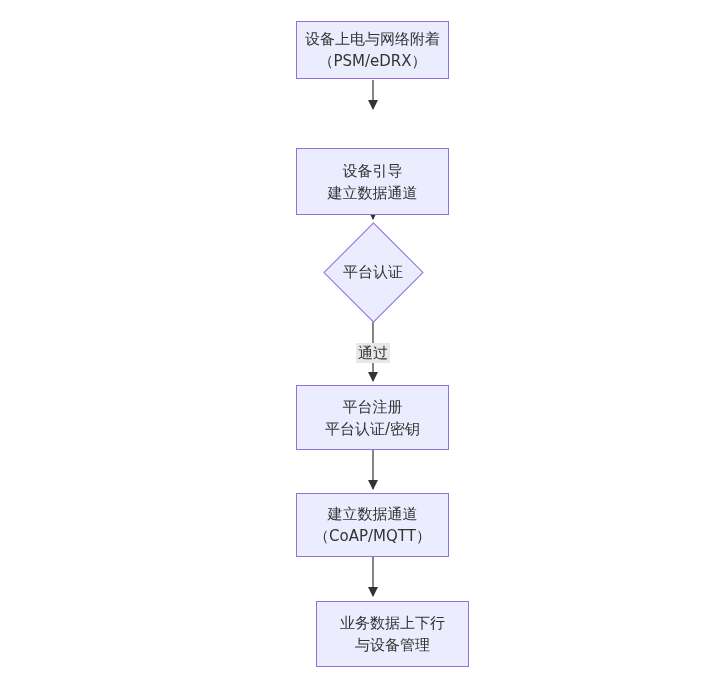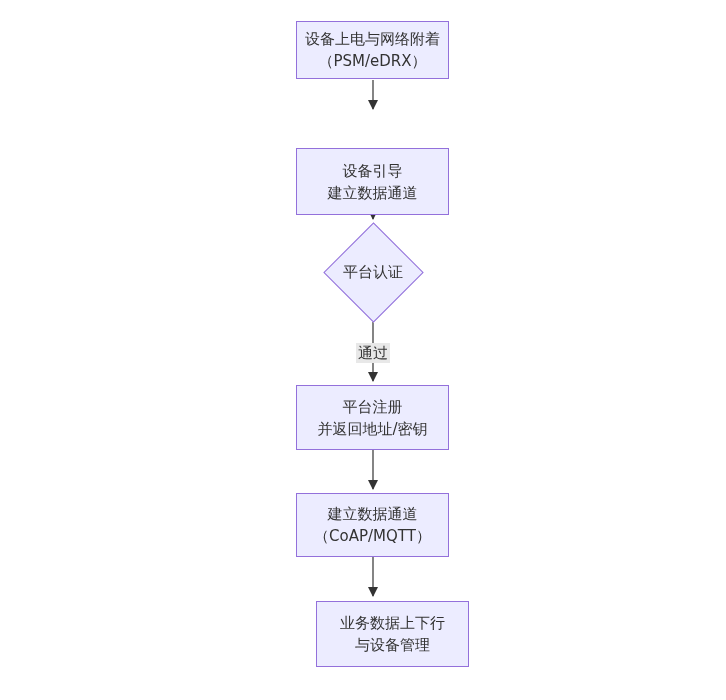--- a/index.html
+++ b/index.html
@@ -125,21 +125,21 @@
 
   <div class="diamond-wrap">
     <div class="diamond-shape"></div>
     <div class="diamond-label">平台认证</div>
   </div>
 
   <div class="edge-label">通过</div>
 
   <div class="node node-d">
     <span>平台注册</span>
-    <span>并返回地址/密钥</span>
+    <span>平台认证/密钥</span>
   </div>
 
   <div class="node node-e">
     <span>建立数据通道</span>
     <span>（CoAP/MQTT）</span>
   </div>
 
   <div class="node node-f">
     <span>业务数据上下行</span>
     <span>与设备管理</span>

